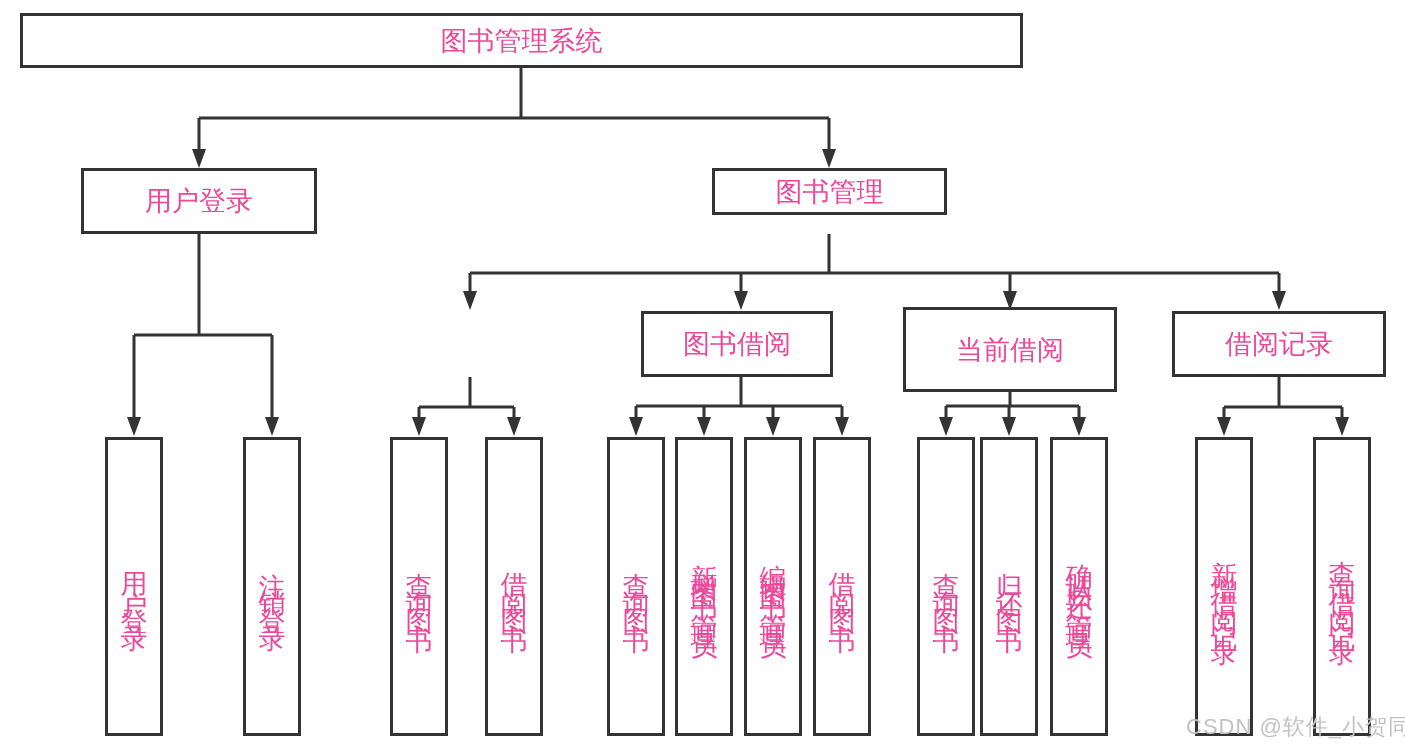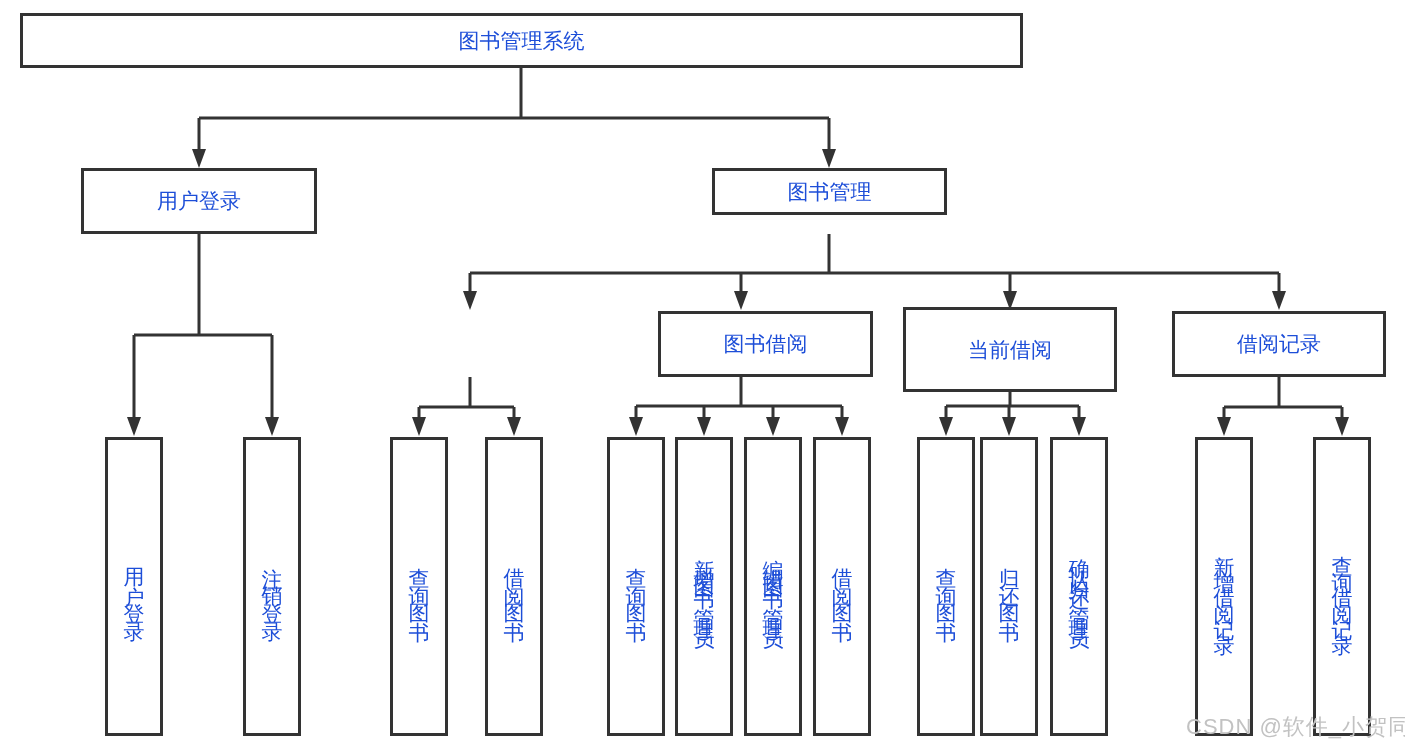--- a/index.html
+++ b/index.html
@@ -4,21 +4,21 @@
 <style>
   html,body{margin:0;padding:0;background:#ffffff;}
   .stage{
     position:relative;width:1405px;height:747px;background:#ffffff;
     font-family:"Liberation Sans","DejaVu Sans",sans-serif;color:#333333;overflow:hidden;
   }
   .wires{position:absolute;left:0;top:0;z-index:0;}
   .node{
     position:absolute;box-sizing:border-box;border:3px solid #333333;background:#ffffff;
     display:flex;align-items:center;justify-content:center;
-    font-size:21px;color:#1d4ed8;z-index:1;text-align:center;white-space:nowrap;
+    font-size:27px;color:#ec4899;z-index:1;text-align:center;white-space:nowrap;
   }
   .v{writing-mode:vertical-rl;}
   .v4{letter-spacing:18px;}
   .v6{letter-spacing:16px;}
   .v8{letter-spacing:10px;}
   .watermark{
     position:absolute;left:1186px;top:712px;z-index:3;
     font-size:22px;color:#c2c2c2;letter-spacing:1px;white-space:nowrap;
   }
 </style>
@@ -46,21 +46,21 @@
       <path d="M939 417 L953 417 L946 436 Z M1002 417 L1016 417 L1009 436 Z M1072 417 L1086 417 L1079 436 Z"></path>
       <path d="M1217 417 L1231 417 L1224 436 Z M1335 417 L1349 417 L1342 436 Z"></path>
     </g>
   </svg>
 
   <div class="node" style="left:20px;top:13px;width:1003px;height:55px">图书管理系统</div>
 
   <div class="node" style="left:81px;top:168px;width:236px;height:66px">用户登录</div>
   <div class="node" style="left:712px;top:168px;width:235px;height:47px">图书管理</div>
 
-  <div class="node" style="left:658px;top:311px;width:215px;height:66px">图书借阅</div>
+  <div class="node" style="left:641px;top:311px;width:192px;height:66px">图书借阅</div>
   <div class="node" style="left:903px;top:307px;width:214px;height:85px">当前借阅</div>
   <div class="node" style="left:1172px;top:311px;width:214px;height:66px">借阅记录</div>
 
   <div class="node v v4" style="left:105px;top:437px;width:58px;height:299px">用户登录</div>
   <div class="node v v4" style="left:243px;top:437px;width:58px;height:299px">注销登录</div>
 
   <div class="node v v4" style="left:390px;top:437px;width:58px;height:299px">查询图书</div>
   <div class="node v v4" style="left:485px;top:437px;width:58px;height:299px">借阅图书</div>
 
   <div class="node v v4" style="left:607px;top:437px;width:58px;height:299px">查询图书</div>

